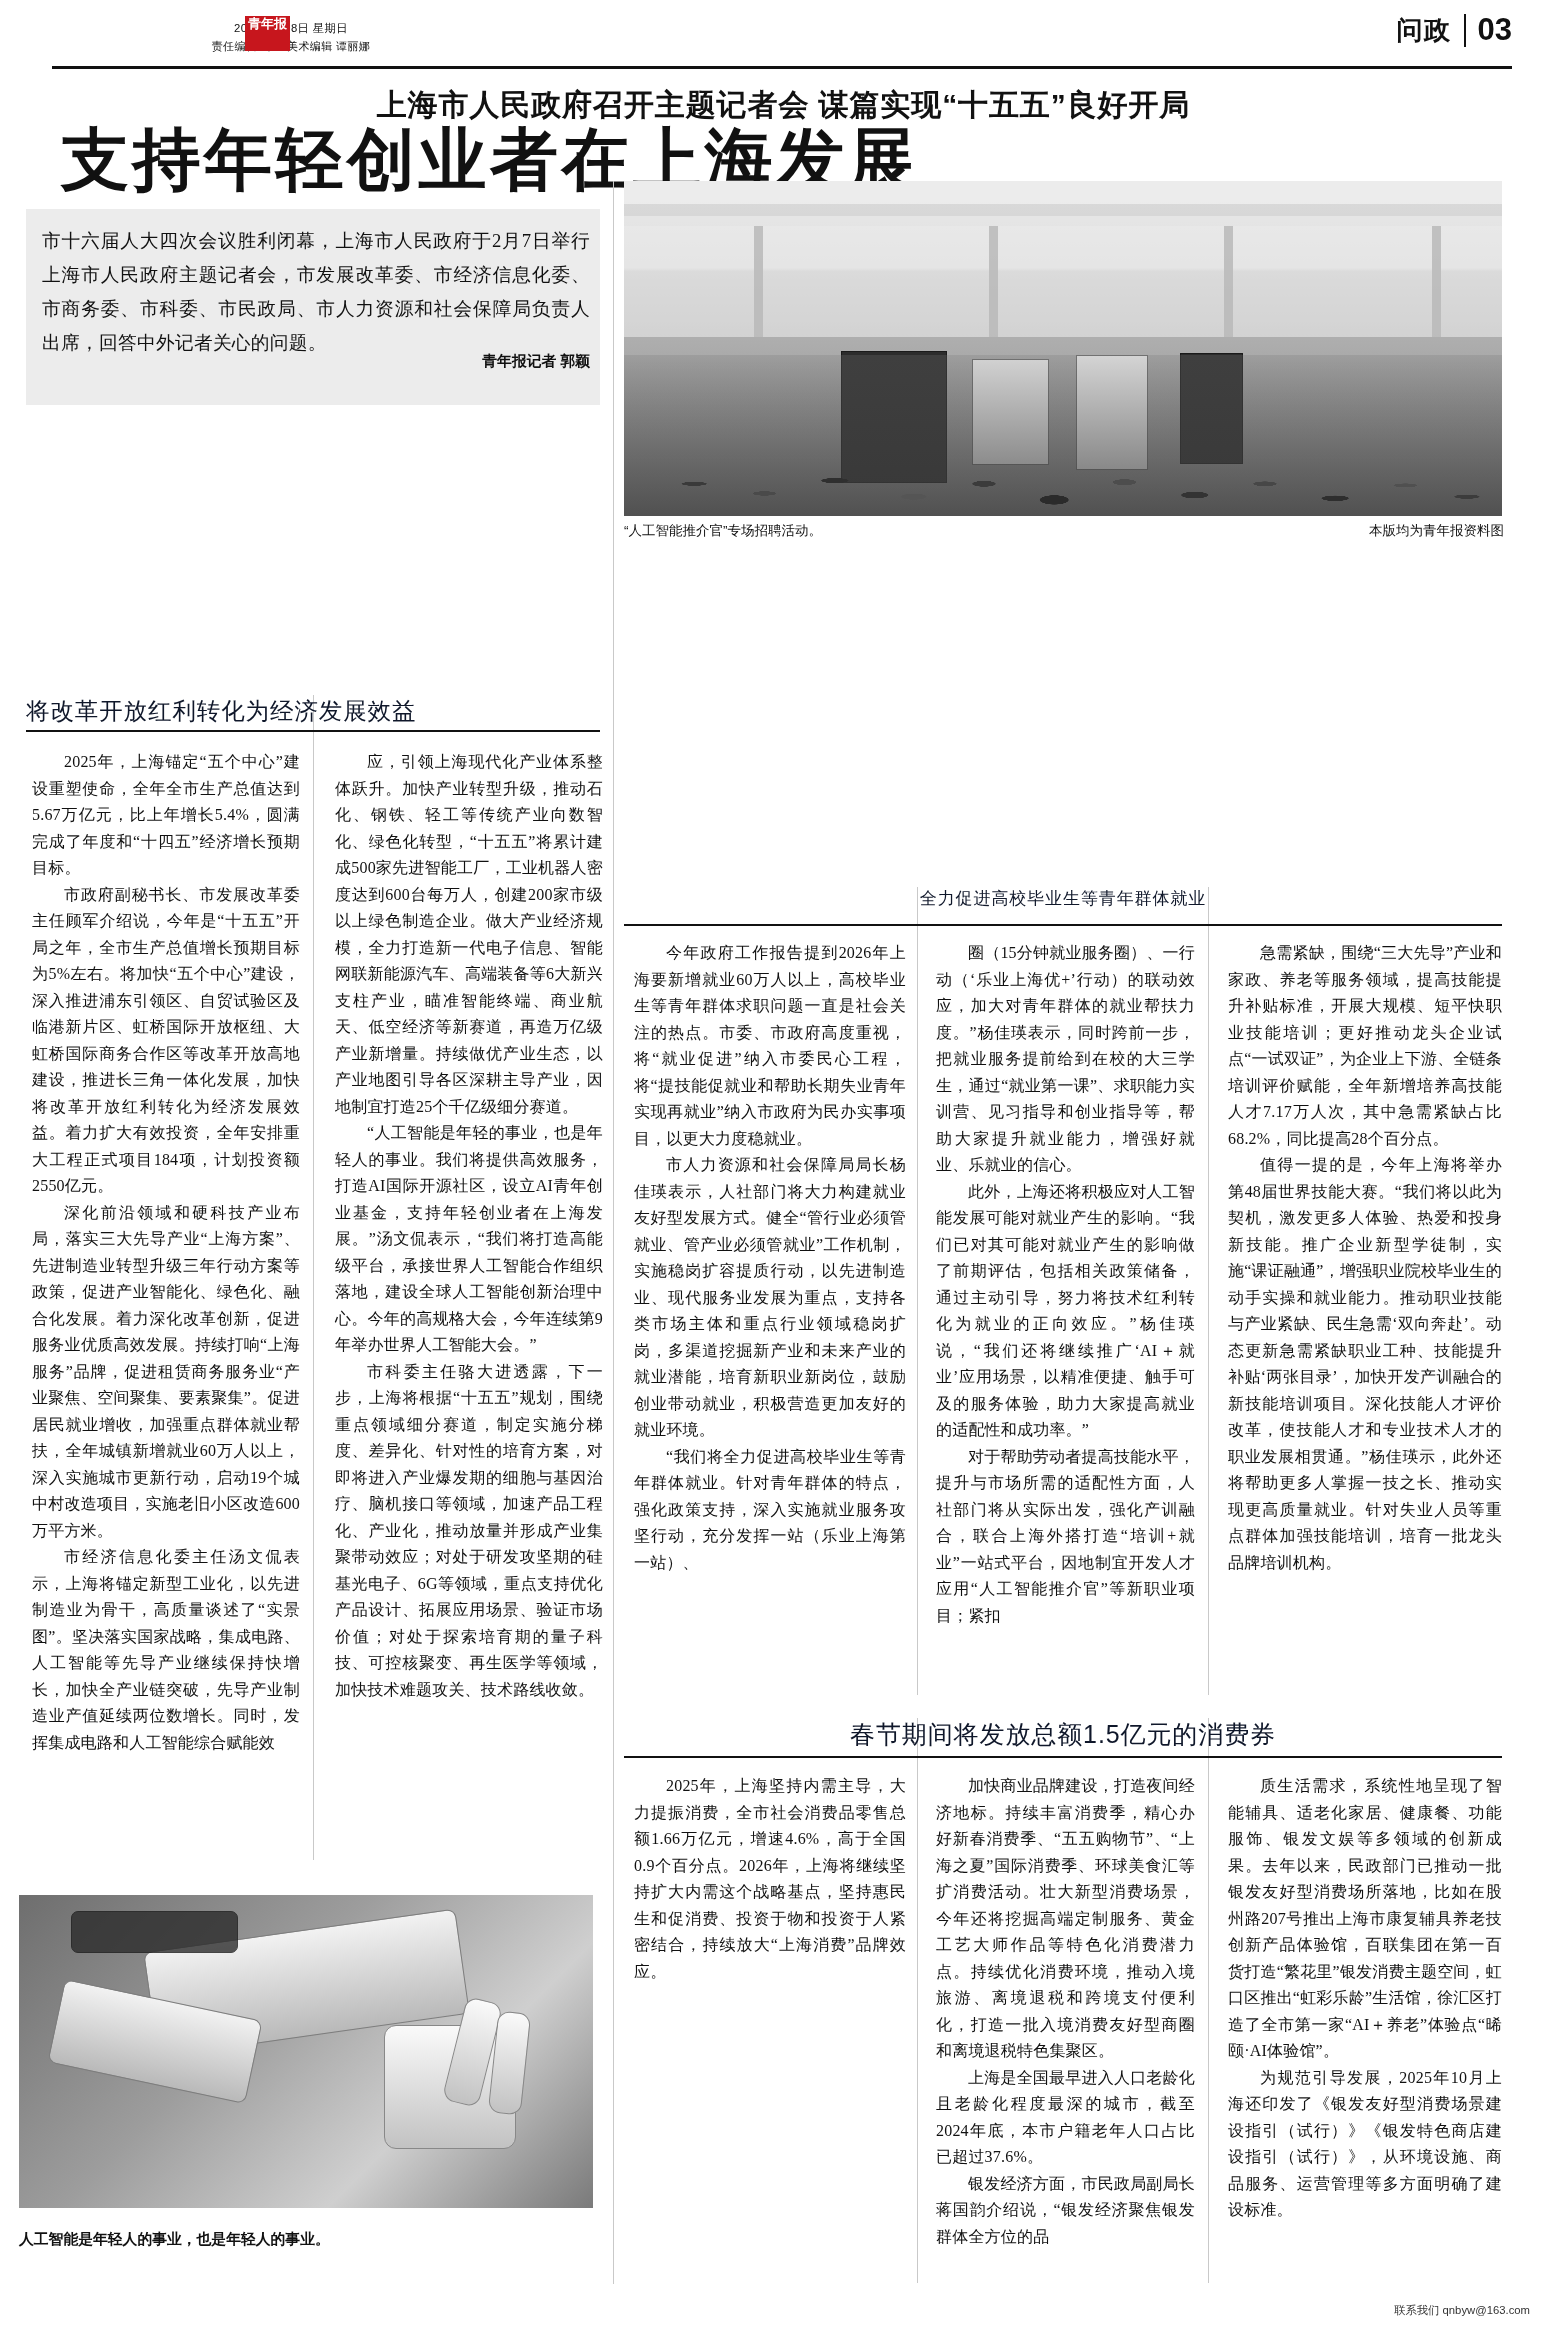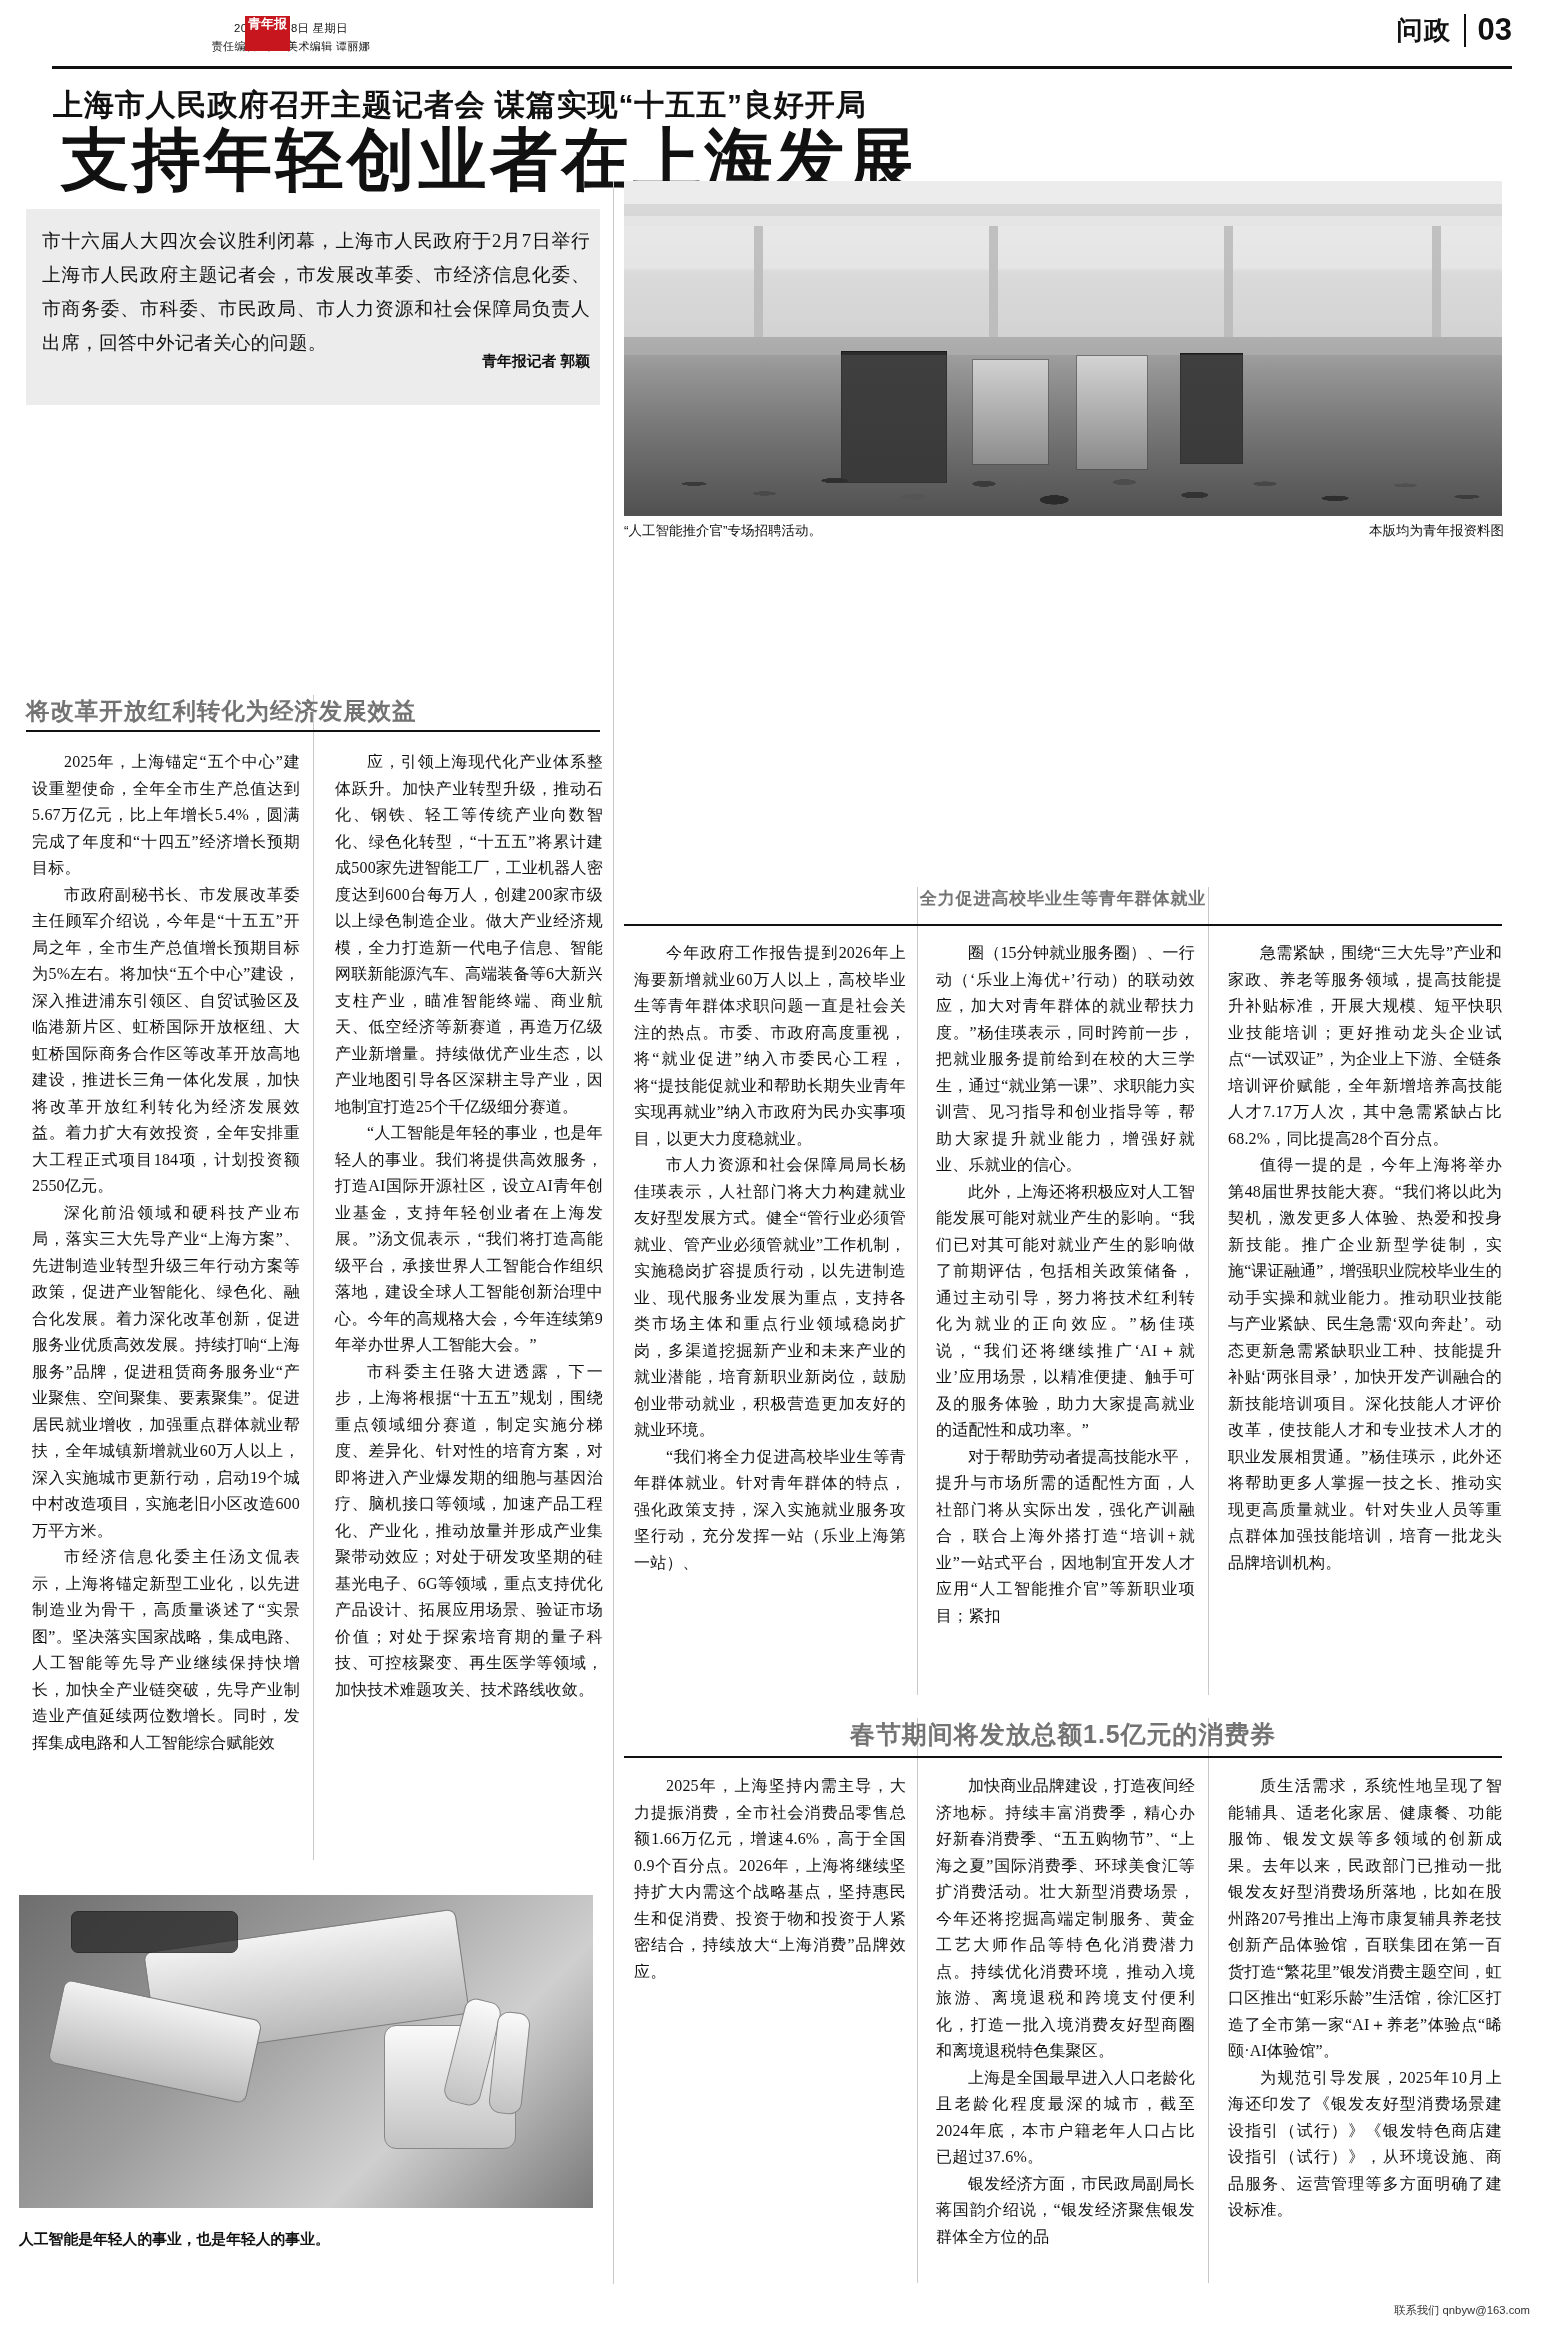--- a/index.html
+++ b/index.html
@@ -12,38 +12,38 @@
   .mh-date{font-size:11.3px;color:#111;letter-spacing:0.4px;}
   .mh-credits{font-size:11px;color:#111;margin-top:3.5px;letter-spacing:0.4px;}
   .mh-logo{position:absolute;left:193px;top:3.5px;width:45px;height:35px;background:#c7161d;color:#fff;font-family:"Liberation Sans",sans-serif;font-size:13px;font-weight:bold;line-height:16.5px;text-align:center;padding-top:0.9px;box-sizing:border-box;letter-spacing:0;}
   .mh-right{position:absolute;right:0;top:0;display:flex;align-items:center;gap:12px;}
   .mh-sec{font-family:"Liberation Sans",sans-serif;font-size:26px;font-weight:bold;letter-spacing:1.7px;}
   .mh-div{width:1.7px;height:33px;background:#111;}
   .mh-pg{font-family:"Liberation Sans",sans-serif;font-size:31px;font-weight:bold;}
   .rule-top{position:absolute;left:52px;top:66px;width:1460px;height:2.6px;background:#111;}
 
   
-  .shoulder{position:absolute;left:53px;top:85px;width:1443px;font-family:"Liberation Sans",sans-serif;font-size:30px;font-weight:bold;letter-spacing:0.9px;color:#111;white-space:nowrap;}
+  .shoulder{position:absolute;left:62px;top:85px;width:1443px;font-family:"Liberation Sans",sans-serif;font-size:30px;font-weight:bold;letter-spacing:0.9px;color:#111;white-space:nowrap;text-align:center;}
   .mainhead{position:absolute;left:61px;top:125px;width:1443px;font-family:"Liberation Sans",sans-serif;font-size:68px;font-weight:bold;letter-spacing:3.5px;color:#111;line-height:1;}
 
   
   .leadbox{position:absolute;left:26px;top:209px;width:574px;height:196px;background:#ececec;}
   .lead-text{position:absolute;left:42px;top:224px;width:548px;font-size:18.7px;line-height:34px;text-align:justify;letter-spacing:0.3px;}
   .lead-byline{position:absolute;left:42px;top:352px;width:548px;text-align:right;font-family:"Liberation Sans",sans-serif;font-size:14.8px;font-weight:bold;}
 
   
   .photo1{position:absolute;left:624px;top:181px;width:878px;height:335px;overflow:hidden;background:#9a9a9a;}
   .cap1{position:absolute;left:624px;top:522px;width:539px;font-family:"Liberation Sans",sans-serif;font-size:13.5px;color:#111;}
   .cap1r{position:absolute;left:1243px;top:522px;width:261px;text-align:right;font-family:"Liberation Sans",sans-serif;font-size:13.5px;color:#111;}
 
   
   .vr{position:absolute;width:0.9px;background:#c9c9c9;}
 
   
-  .sechead{font-family:"Liberation Sans",sans-serif;font-weight:bold;color:#737373;}
+  .sechead{font-family:"Liberation Sans",sans-serif;font-weight:normal;color:#0f172a;}
   .sec-a{position:absolute;left:26px;top:695px;width:574px;font-size:23.5px;letter-spacing:0.9px;}
   .sec-a-rule{position:absolute;left:26px;top:730px;width:574px;height:1.7px;background:#111;}
   .sec-b{position:absolute;left:624px;top:887px;width:878px;font-size:17px;letter-spacing:0.9px;text-align:center;}
   .sec-b-rule{position:absolute;left:624px;top:924px;width:878px;height:1.7px;background:#111;}
   .sec-c{position:absolute;left:624px;top:1718px;width:878px;font-size:25px;letter-spacing:0.9px;text-align:center;}
   .sec-c-rule{position:absolute;left:624px;top:1756px;width:878px;height:1.7px;background:#111;}
 
   
   .col{position:absolute;font-size:16px;line-height:26.5px;text-align:justify;letter-spacing:0.2px;color:#111;}
   .col p{margin:0 0 0 6px;text-indent:2em;}

